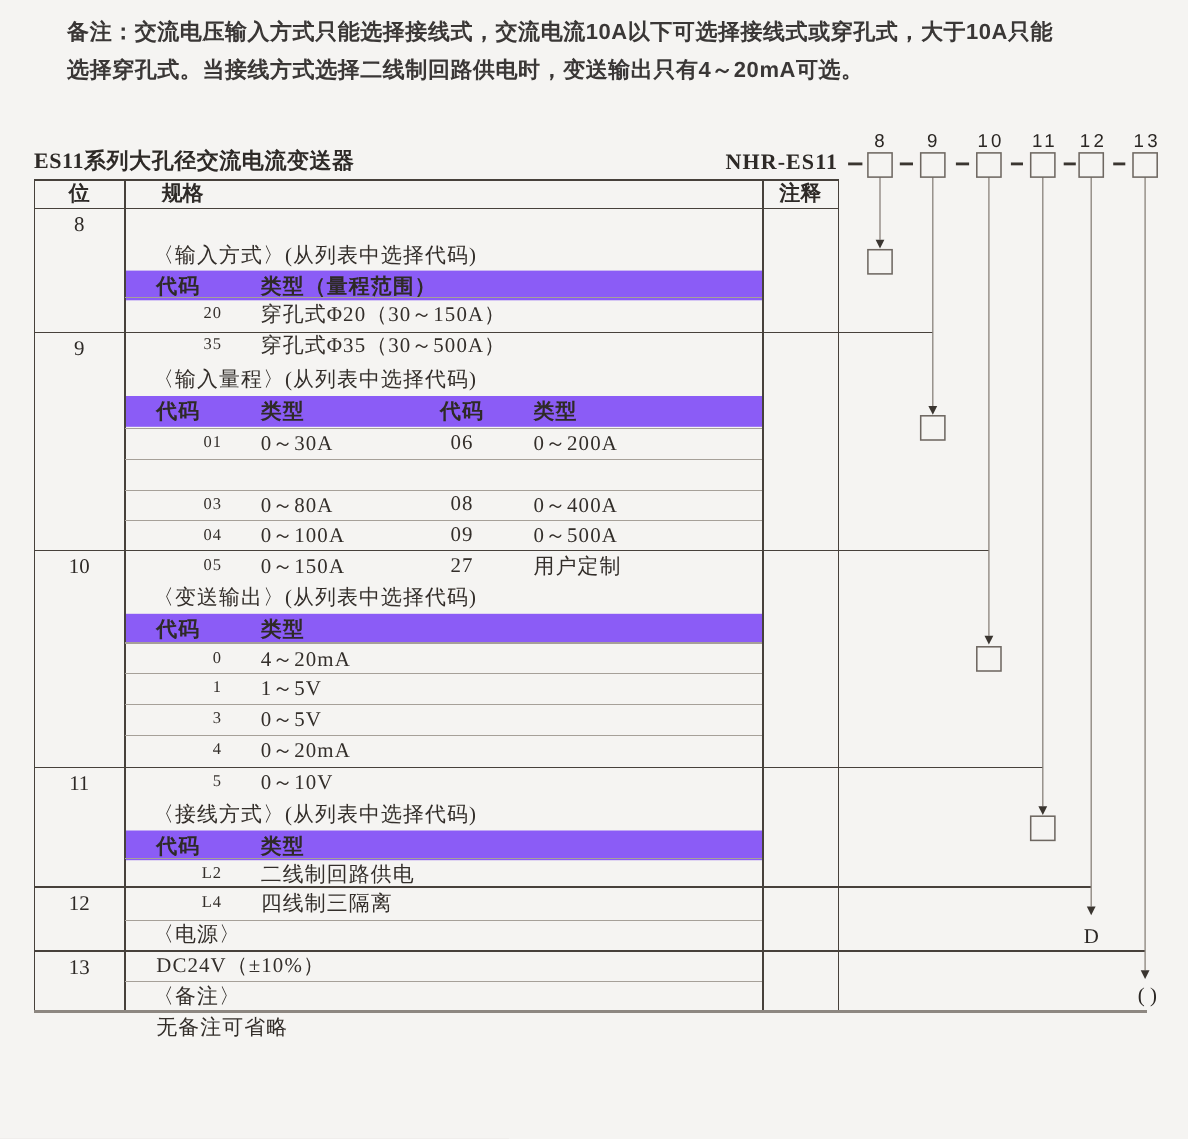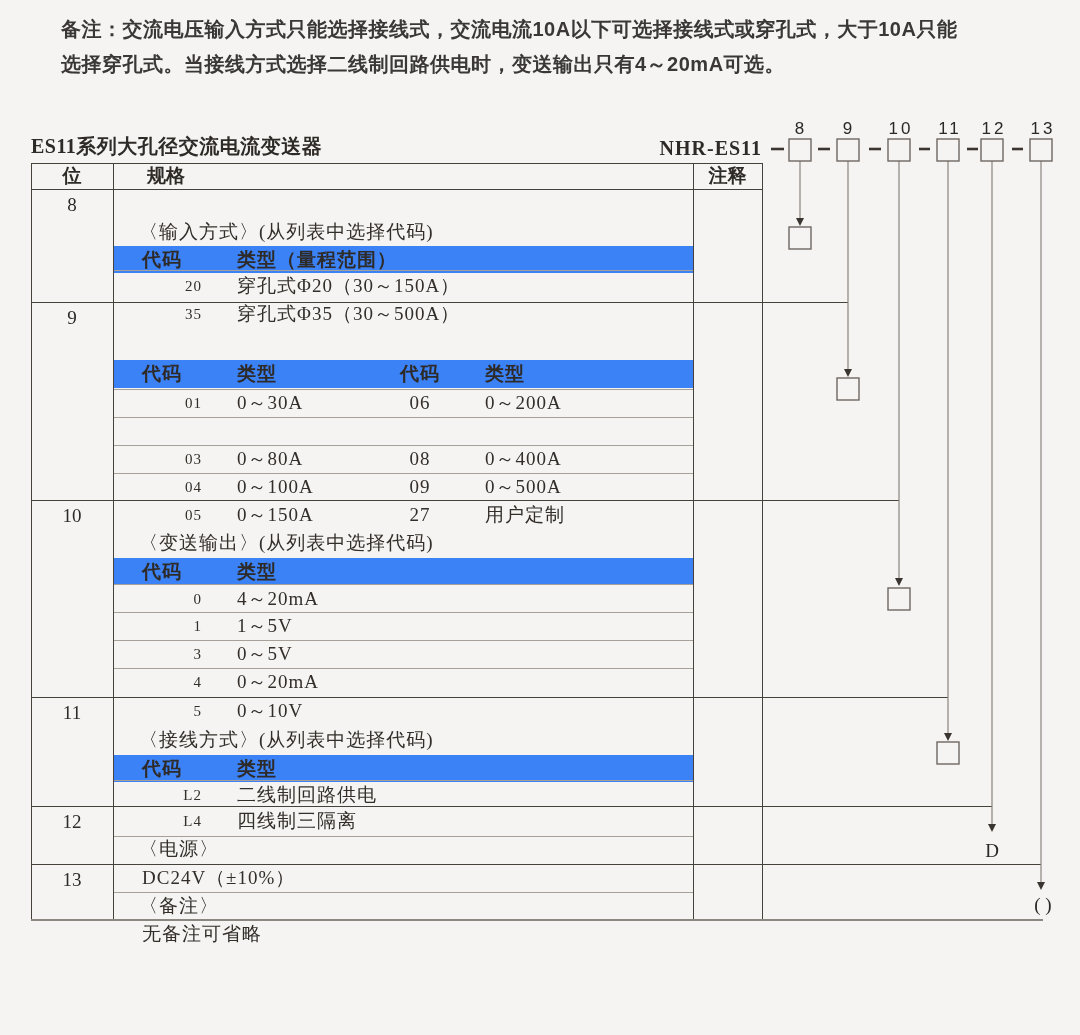--- a/index.html
+++ b/index.html
@@ -22,21 +22,21 @@
   .h-pos{left:31px;width:82px;justify-content:center;}
   .h-spec{left:147px;}
   .h-note{left:693px;width:69px;justify-content:center;}
   .thead{display:flex;}
   
   .blk{position:absolute;left:31px;width:662px;}
   .pos{position:absolute;left:0;top:5px;width:82px;text-align:center;font-size:19px;color:#2e2a27;}
   .rw{position:absolute;left:82px;width:580px;margin-top:28px;}
   .rw span{position:absolute;top:50%;transform:translateY(-50%);white-space:nowrap;}
   .ttl span{left:26px;font-size:19px;letter-spacing:1px;}
-  .sub{background:#3b82f6;}
+  .sub{background:#8b5cf6;}
   .sub span{font-family:"Liberation Sans",sans-serif;font-weight:700;font-size:19px;color:#2e2a27;letter-spacing:1px;}
   .cd{left:29px;width:60px;text-align:right;font-size:15px;letter-spacing:1px;}
   .cd2{left:277px;width:60px;text-align:center;font-size:19px;letter-spacing:1px;}
   .tp{left:124px;font-size:19px;letter-spacing:1px;}
   .tp2{left:372px;font-size:19px;letter-spacing:1px;}
   .val{left:29px;font-size:19px;letter-spacing:1px;}
   
   #ruling{position:absolute;left:0;top:0;pointer-events:none;}
 </style>
 </head>
@@ -72,20 +72,23 @@
       <span class="tp">穿孔式Φ20（30～150A）</span>
     </div>
     <div class="rw" style="top:81px;height:32px">
       <span class="cd">35</span>
       <span class="tp">穿孔式Φ35（30～500A）</span>
     </div>
   </div>
 
   <div class="blk" style="top:302px;height:198px">
     <div class="pos">9</div>
+    <div class="rw ttl" style="top:0;height:30px">
+        <span>〈输入量程〉(从列表中选择代码)</span>
+      </div>
     <div class="rw sub" style="top:30px;height:28px">
       <span style="left:29px">代码</span>
       <span style="left:124px">类型</span>
       <span style="left:287px">代码</span>
       <span style="left:372px">类型</span>
     </div>
     <div class="rw" style="top:58px;height:29px">
       <span class="cd">01</span>
       <span class="tp">0～30A</span>
       <span class="cd2">06</span>

